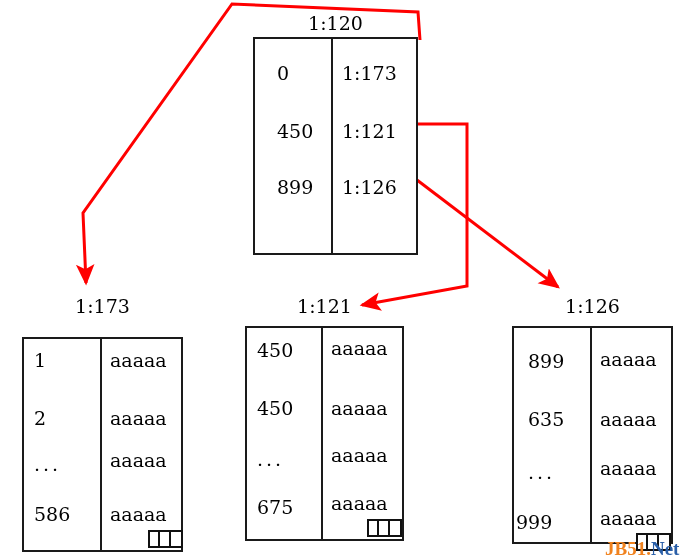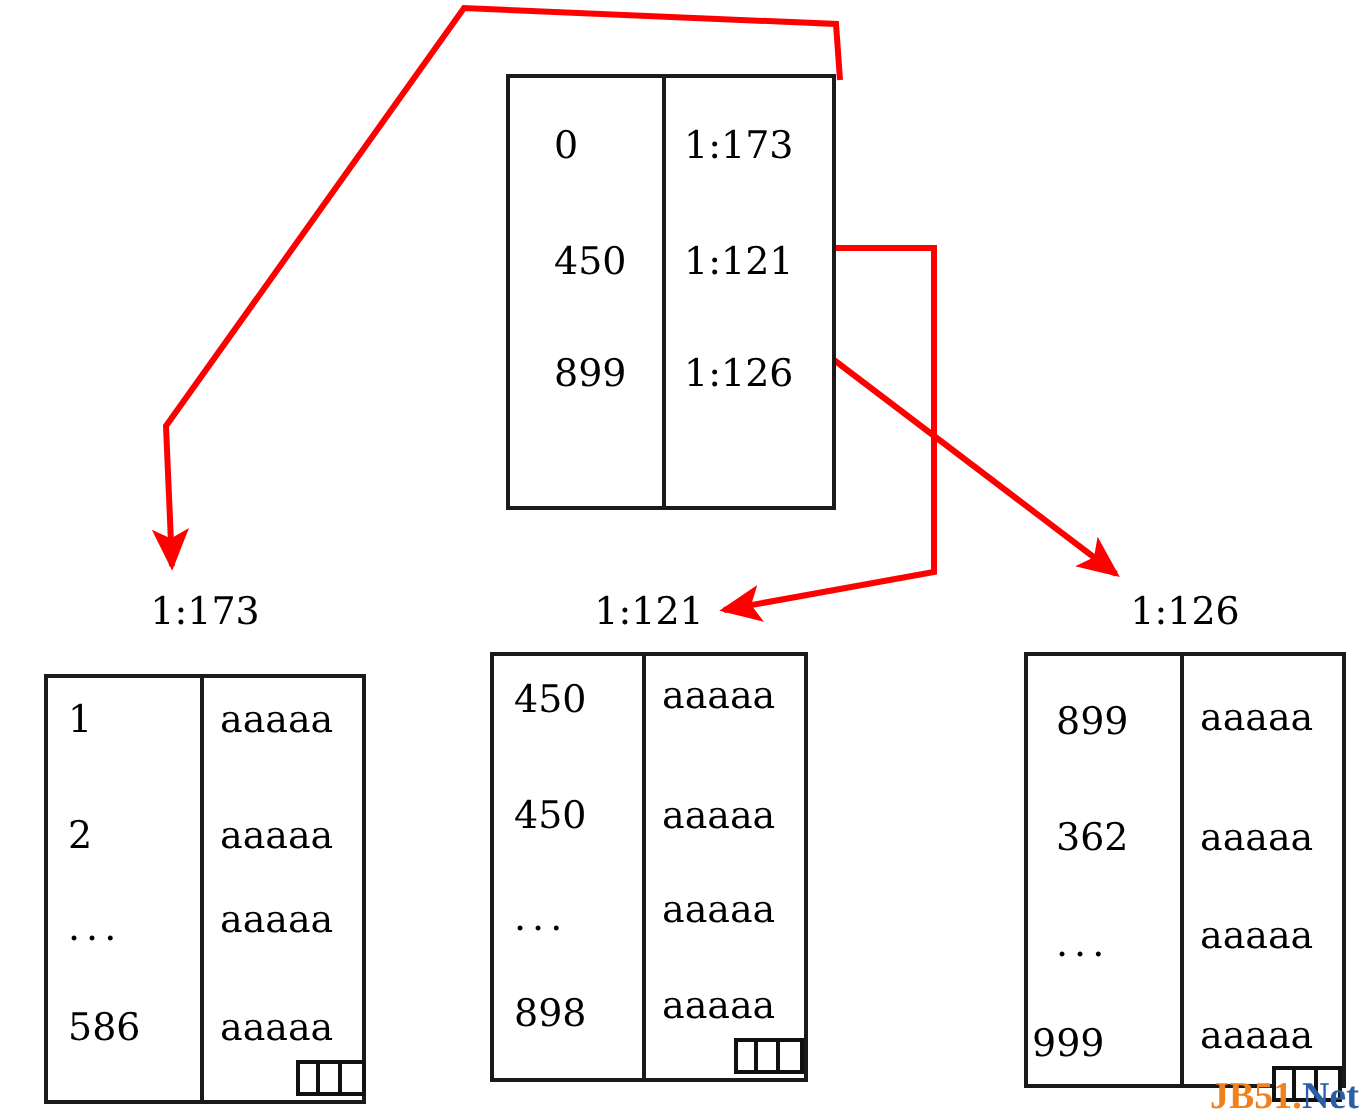--- a/index.html
+++ b/index.html
@@ -101,20 +101,21 @@
       </marker>
     </defs>
 
     <polyline points="420,40 418,12 232,4 83,213 86,283" fill="none" stroke="#ff0000" stroke-width="3" marker-end="url(#ah)"></polyline>
 
     <polyline points="418,124 467,124 467,286 362,305" fill="none" stroke="#ff0000" stroke-width="3" marker-end="url(#ah)"></polyline>
 
     <polyline points="417,180 558,287" fill="none" stroke="#ff0000" stroke-width="3" marker-end="url(#ah)"></polyline>
   </svg>
 
+  <div class="caption" style="left:253px; top:14px; width:165px;">1:120</div>
 
   <div class="tbl" style="left:253px; top:37px; width:165px; height:218px;">
     <div class="divider" style="left:76px;"></div>
 
     <div class="cell left-col" style="left:22px; top:25px; width:50px;">0</div>
     <div class="cell right-col" style="left:87px; top:25px; width:72px;">1:173</div>
 
     <div class="cell left-col" style="left:22px; top:83px; width:50px;">450</div>
     <div class="cell right-col" style="left:87px; top:83px; width:72px;">1:121</div>
 
@@ -153,39 +154,39 @@
 
     <div class="cell left-col" style="left:10px; top:13px; width:60px;">450</div>
     <div class="cell right-col" style="left:84px; top:11px; width:70px;">aaaaa</div>
 
     <div class="cell left-col" style="left:10px; top:71px; width:60px;">450</div>
     <div class="cell right-col" style="left:84px; top:71px; width:70px;">aaaaa</div>
 
     <div class="cell left-col" style="left:10px; top:122px; width:60px; letter-spacing:3px;">...</div>
     <div class="cell right-col" style="left:84px; top:118px; width:70px;">aaaaa</div>
 
-    <div class="cell left-col" style="left:10px; top:170px; width:60px;">898</div>
+    <div class="cell left-col" style="left:10px; top:170px; width:60px;">675</div>
     <div class="cell right-col" style="left:84px; top:166px; width:70px;">aaaaa</div>
 
     <div class="corner-cells" style="left:120px; top:191px; width:35px; height:18px;">
       <div class="seg"></div>
       <div class="seg"></div>
       <div class="seg"></div>
     </div>
   </div>
 
   <div class="caption" style="left:512px; top:297px; width:161px;">1:126</div>
 
   <div class="tbl" style="left:512px; top:326px; width:161px; height:218px;">
     <div class="divider" style="left:76px;"></div>
 
     <div class="cell left-col" style="left:14px; top:24px; width:60px;">899</div>
     <div class="cell right-col" style="left:86px; top:22px; width:70px;">aaaaa</div>
 
-    <div class="cell left-col" style="left:14px; top:82px; width:60px;">362</div>
+    <div class="cell left-col" style="left:14px; top:82px; width:60px;">635</div>
     <div class="cell right-col" style="left:86px; top:82px; width:70px;">aaaaa</div>
 
     <div class="cell left-col" style="left:14px; top:135px; width:60px; letter-spacing:3px;">...</div>
     <div class="cell right-col" style="left:86px; top:131px; width:70px;">aaaaa</div>
 
     <div class="cell left-col" style="left:2px; top:185px; width:60px;">999</div>
     <div class="cell right-col" style="left:86px; top:181px; width:70px;">aaaaa</div>
 
     <div class="corner-cells" style="left:122px; top:205px; width:35px; height:18px;">
       <div class="seg"></div>

